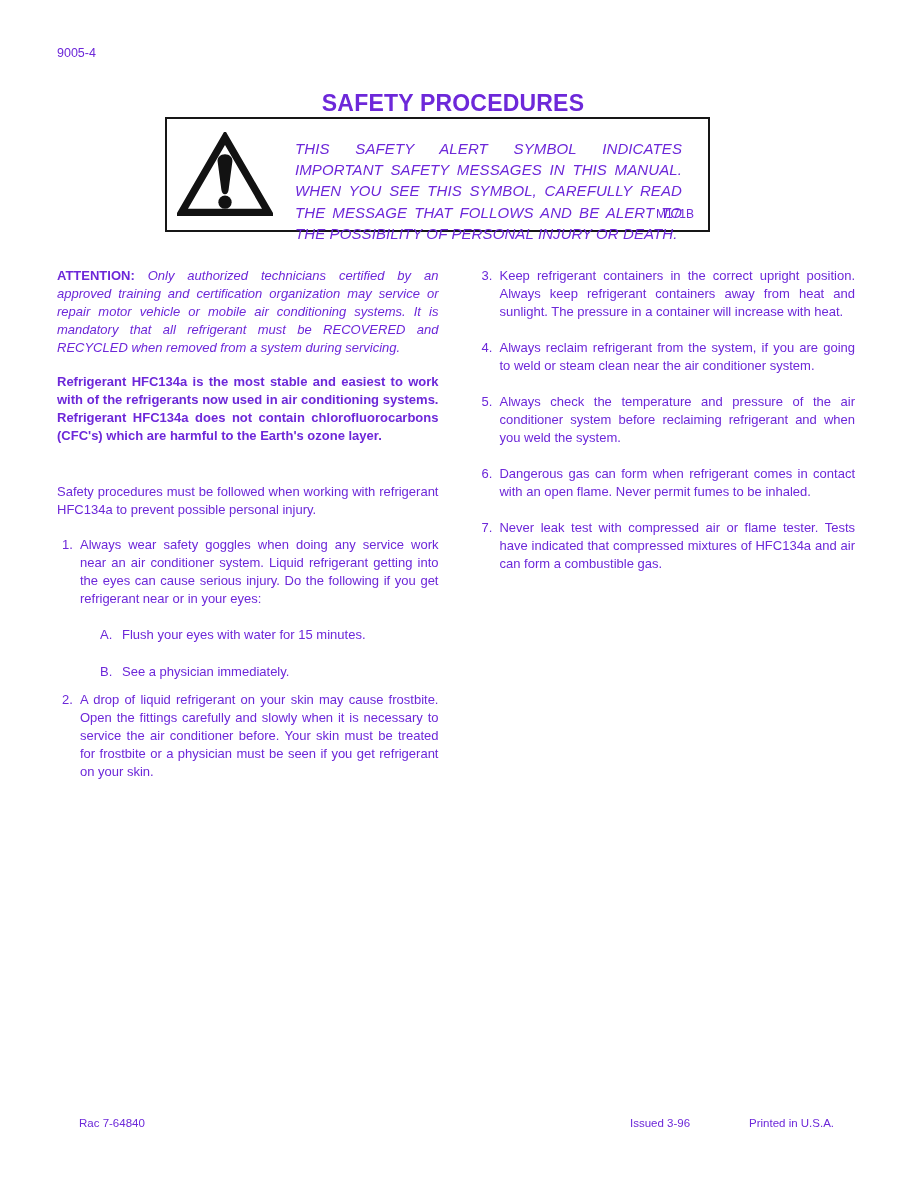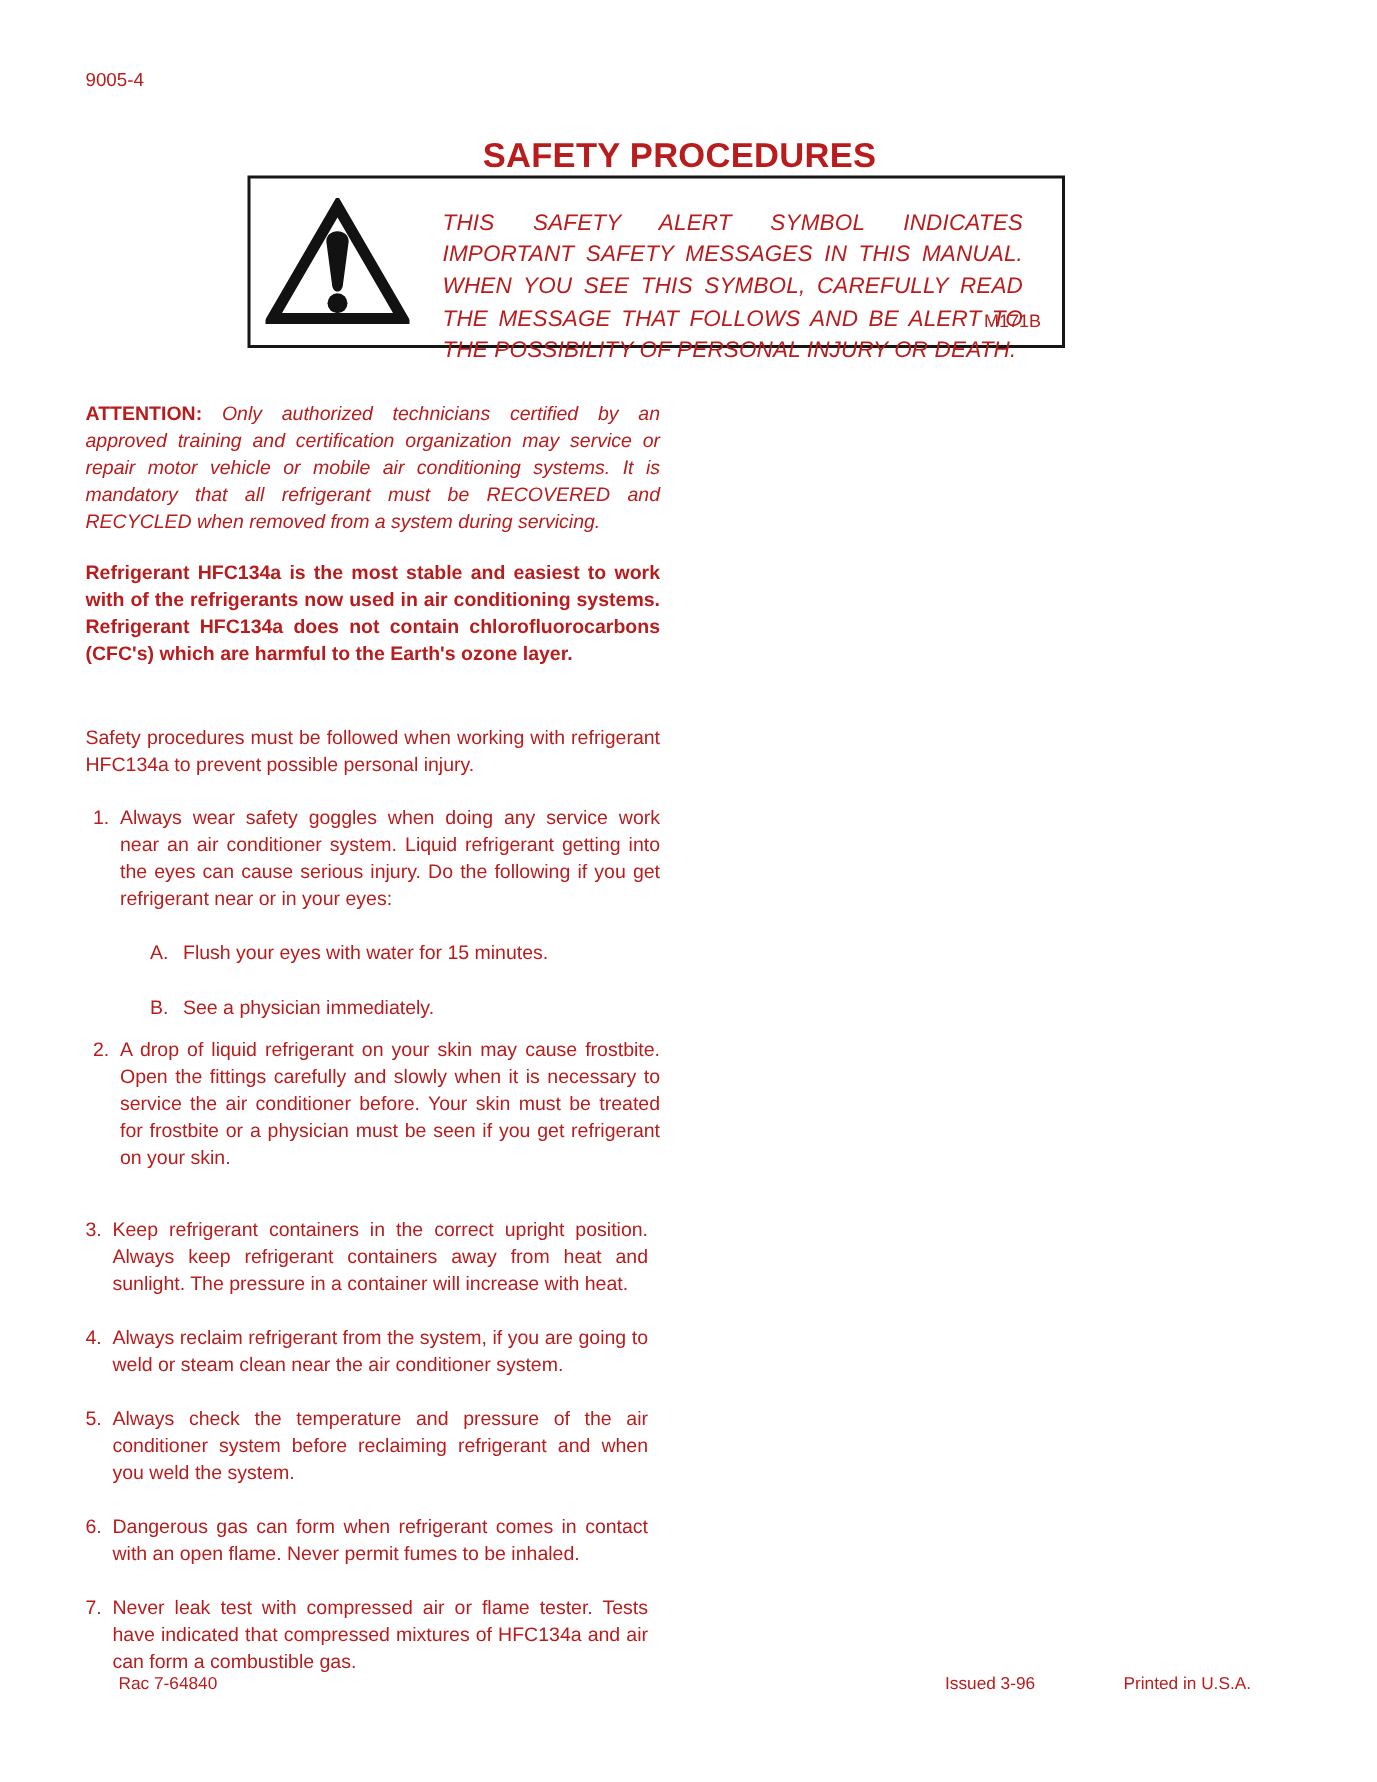--- a/index.html
+++ b/index.html
@@ -5,21 +5,21 @@
   html, body {
     margin: 0;
     padding: 0;
     background: #ffffff;
   }
   .page {
     position: relative;
     width: 918px;
     height: 1188px;
     background: #ffffff;
-    color: #b91c1c;
+    color: #6d28d9;
     font-family: "Liberation Sans", sans-serif;
     overflow: hidden;
   }
   .page-number {
     position: absolute;
     left: 57px;
     top: 46px;
     font-size: 12.5px;
   }
   .title {
@@ -67,24 +67,23 @@
     right: 14px;
     bottom: 9px;
     font-size: 12px;
   }
   .columns {
     position: absolute;
     left: 57px;
     top: 267px;
     width: 798px;
     display: flex;
-    gap: 30px;
+    gap: 43px;
     font-size: 13px;
     line-height: 18px;
-    flex-direction: column;
   }
   .col-left  { width: 383px; }
   .col-right { width: 375px; }
   .para {
     margin: 0 0 17px 0;
     text-align: justify;
   }
   .para.attention { font-style: italic; }
   .att-label { font-style: normal; font-weight: bold; }
   .mb16 { margin-bottom: 16px; }

